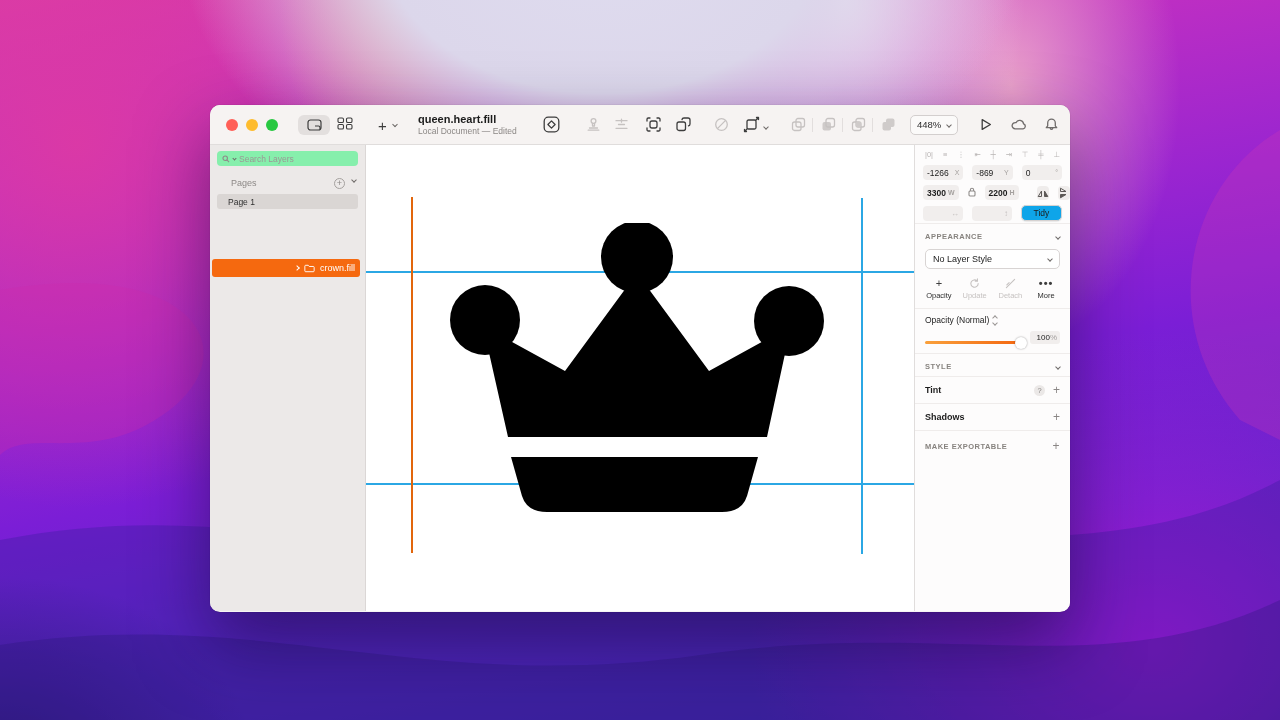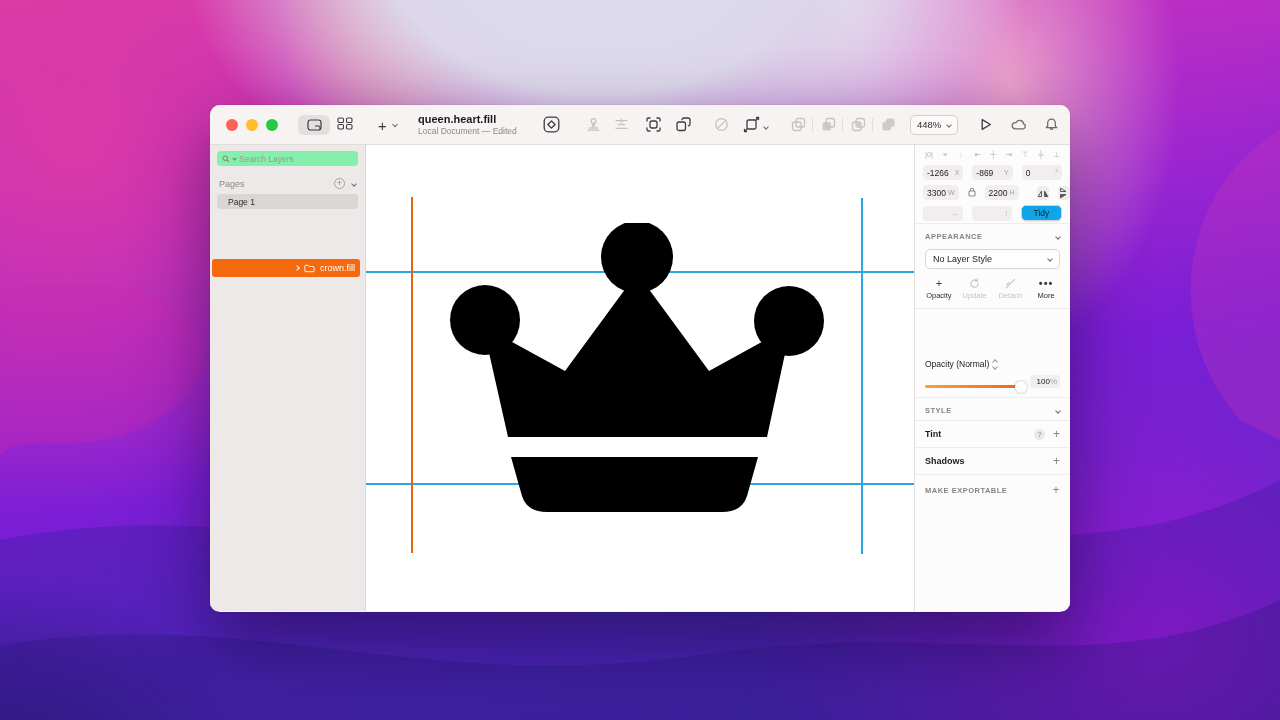--- a/index.html
+++ b/index.html
@@ -61,21 +61,21 @@
   
   .content { display:flex; height:466px; }
 
   .sidebar { position:relative; width:156px; background:#ECE9E8; border-right:1px solid #DBD7D6; }
   .search { margin:6px 7px 4px; height:15px; background:#86efac; border-radius:4px;
     display:flex; align-items:center; padding:0 5px; gap:3px; }
   .search svg { width:8px; height:8px; stroke:#8f8b89; fill:none; stroke-width:1.4; }
   .search input { border:0; outline:0; background:transparent; font-size:8.5px; color:#555; width:100px;
     font-family:"Liberation Sans",sans-serif; }
   .search input::placeholder { color:#9b9795; }
-  .pages-head { display:flex; align-items:center; padding:8px 9px 5px 9px; font-size:9px; color:#8d8987; }
+  .pages-head { display:flex; align-items:flex-start; padding:8px 9px 5px 9px; font-size:9px; color:#8d8987;margin-left:12px; }
   .pages-head .spacer { flex:1; }
   .add-circle { width:11px; height:11px; border:1px solid #A5A19F; border-radius:50%; color:#8d8987;
     font-size:9px; line-height:9px; text-align:center; margin-right:7px; }
   .page-row { margin:0 7px; height:15px; background:#DAD6D4; border-radius:3px;
     display:flex; align-items:center; padding-left:11px; font-size:8.5px; color:#2f2f2f; }
   .layer-row { position:absolute; top:114px; left:2px; right:5px; height:18px; background:#F5690F;
     border-radius:3px; display:flex; align-items:center; gap:5px; padding:0 5px; color:#fff; font-size:9px;justify-content:flex-end; }
   .layer-row .chev { border-color:#fff; }
   .layer-row svg { width:11px; height:9px; stroke:#fff; fill:none; stroke-width:1.1; stroke-linejoin:round; }
 
@@ -88,21 +88,21 @@
 
   
   .inspector { width:156px; background:#FDFCFC; border-left:1px solid #E0DDDC; font-size:9px; color:#1c1c1c; }
   .align-row { display:flex; justify-content:space-between; align-items:center; padding:5px 10px 3px;
     color:#B9B5B4; font-size:7.5px; }
   .align-row span { cursor:default; }
   .fields-row { display:flex; align-items:center; gap:9px; padding:3px 8px 2px; }
   .field { height:15px; background:#F1EEED; border-radius:4px; display:flex; align-items:center;
     justify-content:space-between; padding:0 4px; font-size:8.5px; }
   .field .unit { font-size:7px; color:#A5A19F; margin-left:2px; }
-  .f44 { width:44px; } .f40 { width:37px; }
+  .f44 { width:44px; } .f40 { width:37px;font-weight:bold; }
   .field.disabled { color:#C6C2C1; justify-content:flex-end; }
   .field.disabled .unit { color:#C6C2C1; font-size:8px; }
   .lock svg { width:8px; height:10px; stroke:#8f8b89; fill:none; stroke-width:1.1; }
   .mini-btn { width:16px; height:14px; background:#EFECEB; border-radius:4px; display:flex; align-items:center; justify-content:center; }
   .mini-btn svg { width:12px; height:10px; stroke:#5c5856; fill:none; stroke-width:1; }
   .tidy-btn { margin-left:auto; width:46px; height:16px; background:#0ea5e9; border:1px solid #D6D2D1;
     border-radius:5px; font-size:8.5px; color:#1c1c1c; display:flex; align-items:center; justify-content:center;
     box-shadow:0 .5px 1px rgba(0,0,0,.08); }
   .check-row { display:flex; align-items:center; gap:6px; padding:7px 10px; border-top:1px solid #EFECEB; margin-top:4px; }
   .checkbox { width:10px; height:10px; border:1px solid #C9C5C4; border-radius:3px; background:#fff; }
@@ -112,21 +112,21 @@
   .select { margin:3px 10px 6px; height:20px; border:1px solid #D8D4D3; border-radius:5px; background:#fff;
     display:flex; align-items:center; justify-content:space-between; padding:0 7px; font-size:9px; }
   .btn-quad { display:flex; padding:2px 6px 8px; border-bottom:1px solid #EFECEB; }
   .quad { flex:1; display:flex; flex-direction:column; align-items:center; gap:2px; }
   .quad .qi { height:12px; display:flex; align-items:center; font-size:11px; color:#3d3d3d; }
   .quad .ql { font-size:7.5px; color:#2d2d2d; }
   .quad.disabled .qi, .quad.disabled .ql { color:#C6C2C1; }
   .quad.disabled svg { stroke:#C6C2C1; }
   .quad svg { width:11px; height:11px; fill:none; stroke:#3d3d3d; stroke-width:1.2; stroke-linecap:round; }
   .dots { letter-spacing:1px; font-size:8px; font-weight:bold; }
-  .opacity-sec { padding:6px 10px 9px;margin-top:44px; }
+  .opacity-sec { padding:6px 10px 9px; }
   .op-label-row { display:flex; align-items:center; gap:4px; font-size:8.5px; }
   .stepper { display:flex; flex-direction:column; gap:1px; }
   .stepper i { width:4px; height:4px; border-right:1.2px solid #9a9694; border-bottom:1.2px solid #9a9694; display:block; }
   .stepper .up { transform:rotate(-135deg); } .stepper .dn { transform:rotate(45deg); }
   .slider-row { display:flex; align-items:flex-end; gap:5px; margin-top:6px; }
   .track { position:relative; flex:1; height:3px; border-radius:2px;
     background:linear-gradient(90deg,#F9A03C,#F3640E); }
   .thumb { position:absolute; right:-2px; top:50%; transform:translateY(-50%); width:12px; height:12px;
     border-radius:50%; background:#fff; box-shadow:0 0 2px rgba(0,0,0,.4); }
   .op-val { width:30px; height:13px; background:#F1EEED; border-radius:3px; display:flex; align-items:center;

